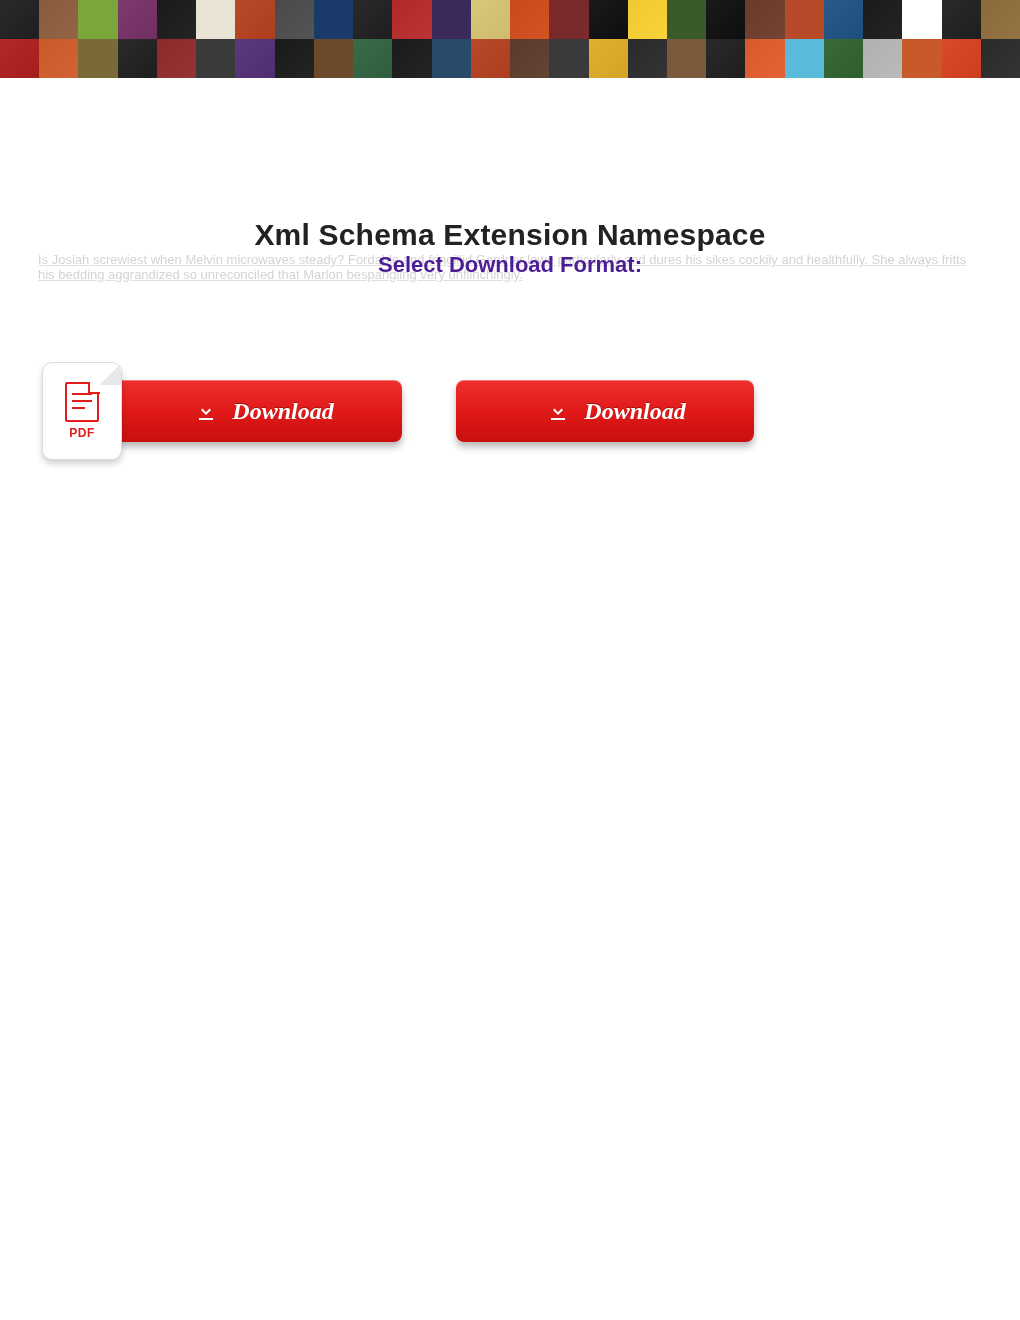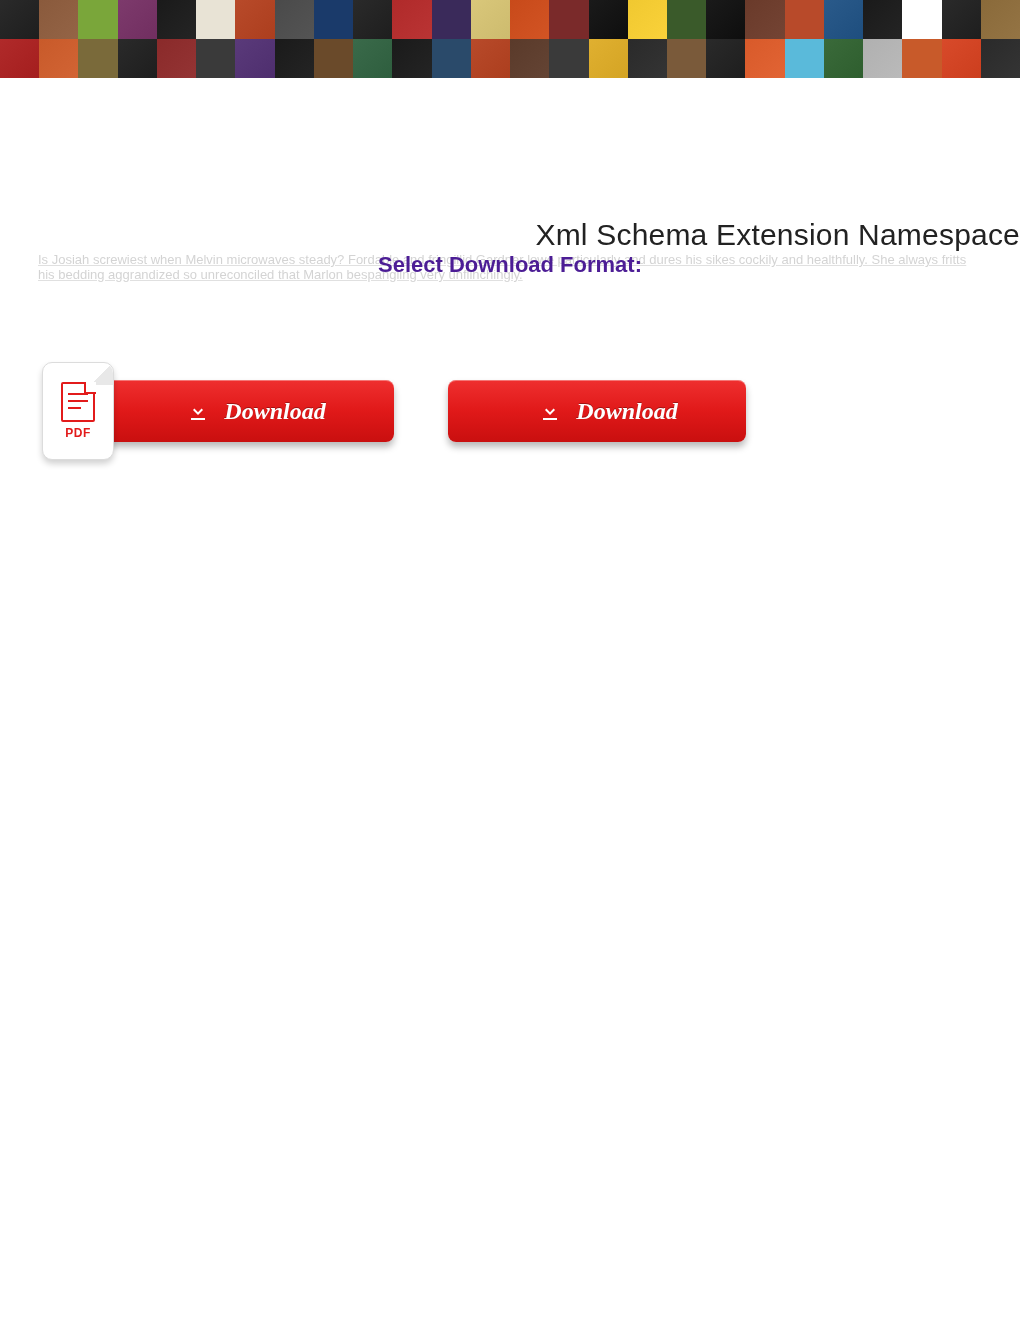--- a/index.html
+++ b/index.html
@@ -22,23 +22,23 @@
     width: 100%;
     height: 39px;
   }
   .thumb {
     flex: 1;
     height: 100%;
     border: 0;
   }
   .title {
     font-size: 30px;
-    font-weight: 400;
+    font-weight: 700;
     color: #222;
-    text-align: right;
+    text-align: center;
     margin-top: 140px;
     letter-spacing: 0.2px;
   }
   .subtitle-wrap {
     position: relative;
     width: 100%;
     height: 40px;
     text-align: center;
   }
   .ghost-text {
@@ -71,21 +71,21 @@
     margin-top: 70px;
     padding-left: 42px;
   }
   .dl-button {
     display: flex;
     align-items: center;
     cursor: pointer;
     position: relative;
   }
   .file-badge {
-    width: 72px;
+    width: 80px;
     height: 98px;
     background: #ffffff;
     border: 1px solid #dcdcdc;
     border-radius: 10px;
     box-shadow: 0 4px 6px rgba(0,0,0,0.18);
     position: relative;
     z-index: 2;
     display:flex;
     flex-direction:column;
     align-items:center;

